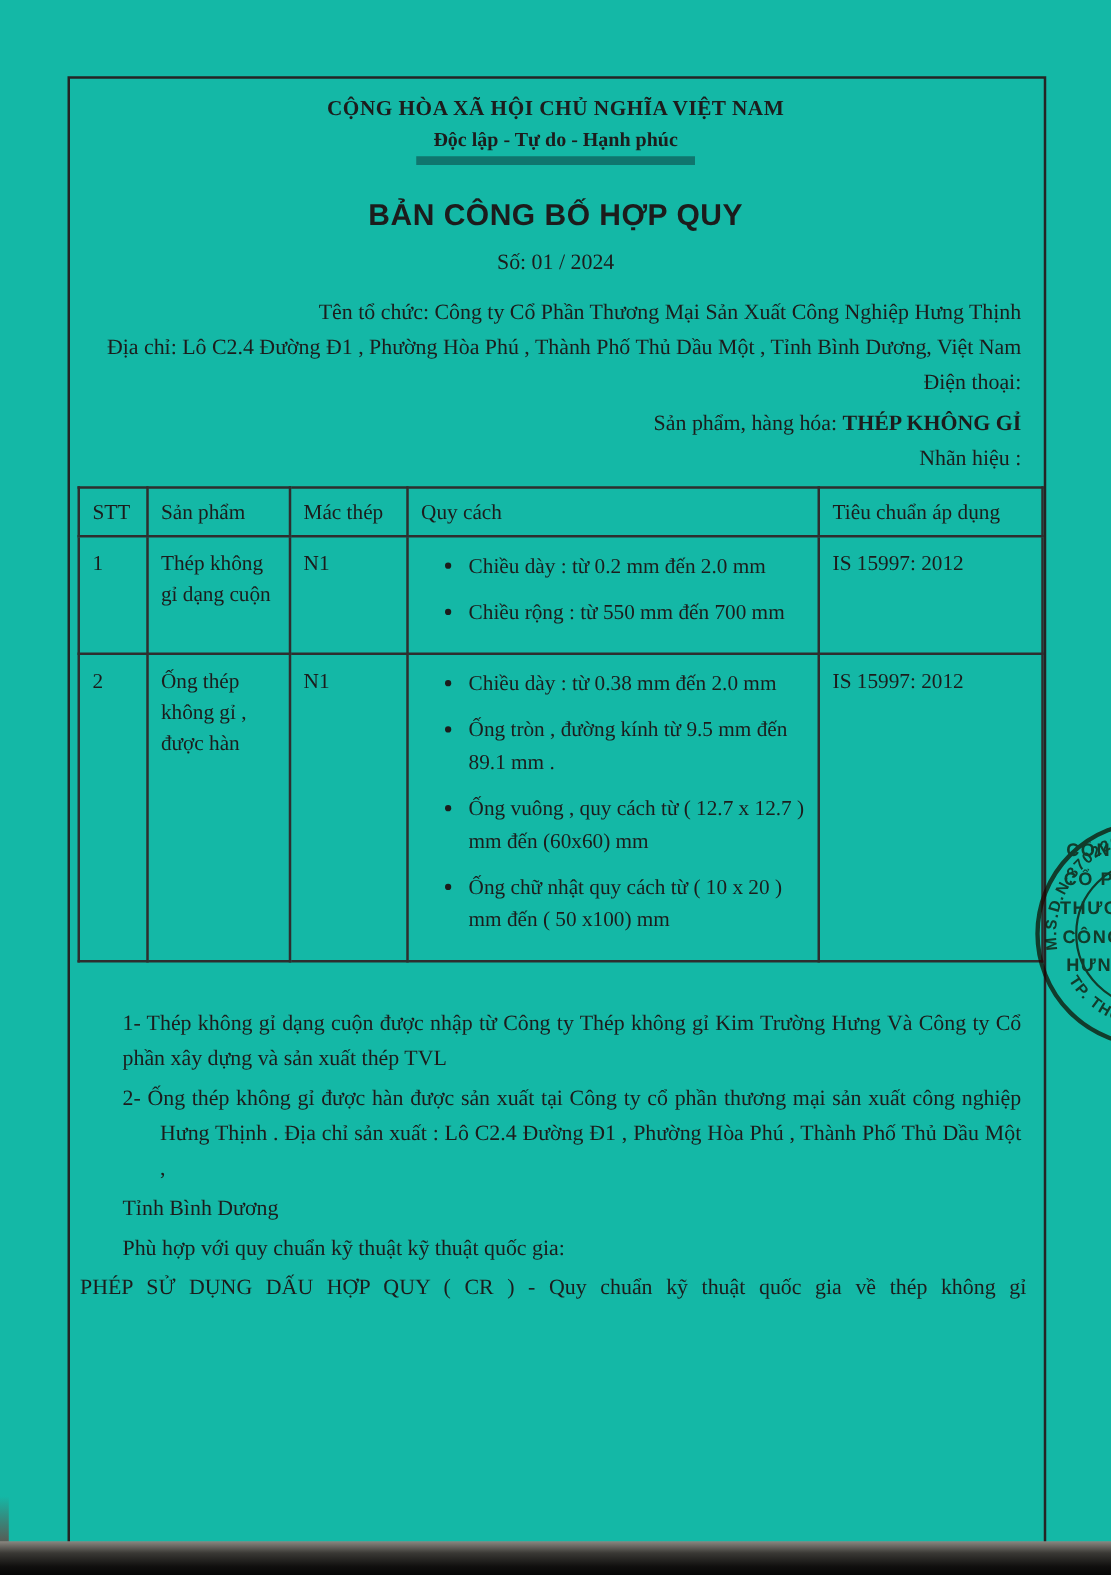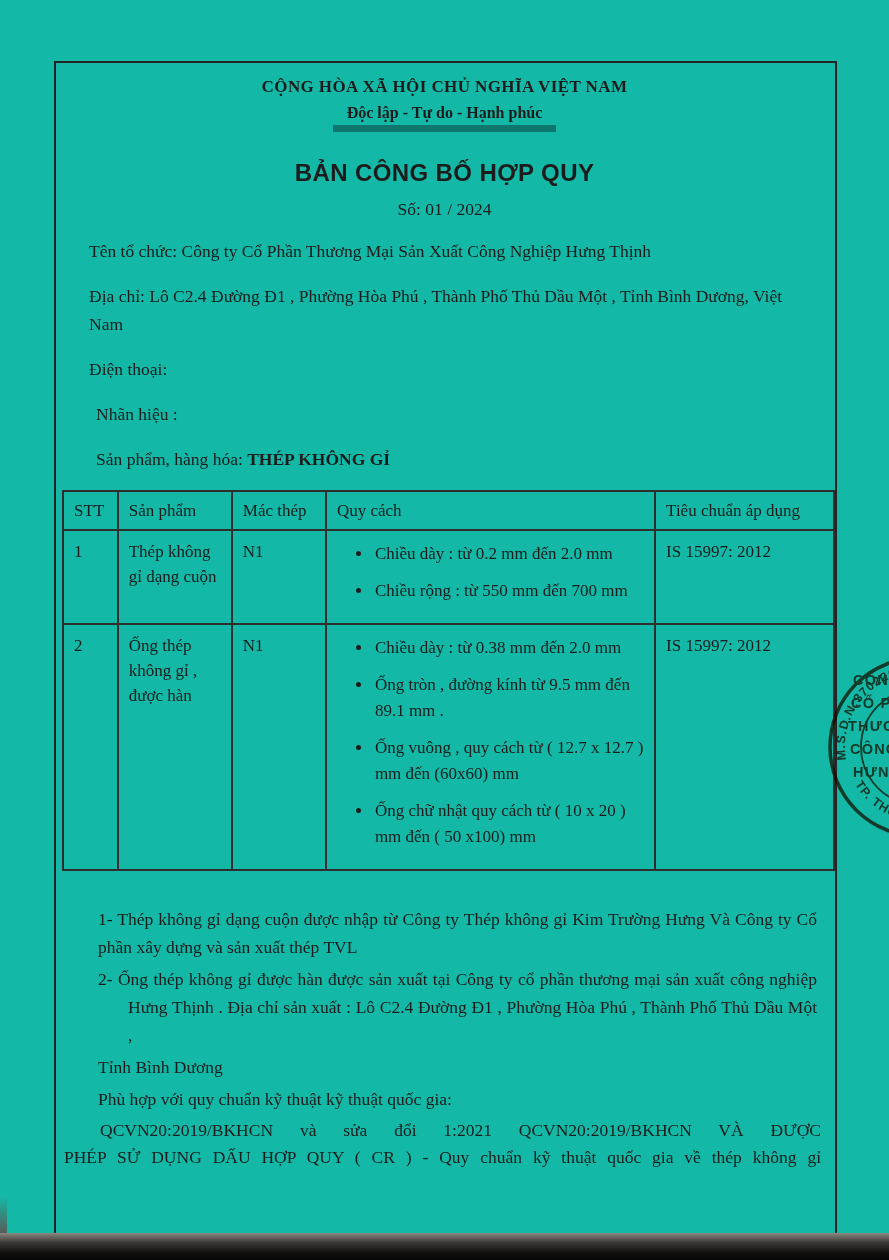--- a/index.html
+++ b/index.html
@@ -43,23 +43,24 @@
     letter-spacing:.4px;
     margin-top:27px;
   }
   .doc-number{
     text-align:center;
     font-size:17.5px;
     margin-top:12px;
   }
   .info{margin-top:15px;}
   .info p{
-    margin:17px;
+    margin:0;
     font-size:17.5px;
     line-height:28px;
+    text-align:right;
   }
   .info p.sp{padding-left:7px;}
   .info .bold{font-weight:bold;}
   .gap-top{margin-top:5px !important;}
 
   table.spec{
     border-collapse:collapse;
     width:calc(100% + 28px);
     margin-left:-10px;
     margin-top:9px;
@@ -174,22 +175,22 @@
       <span class="u">Độc lập - Tự do - Hạnh phúc</span>
     </div>
 
     <div class="doc-title">BẢN CÔNG BỐ HỢP QUY</div>
     <div class="doc-number">Số: 01 / 2024</div>
 
     <div class="info">
       <p>Tên tổ chức: Công ty Cổ Phần Thương Mại Sản Xuất Công Nghiệp Hưng Thịnh</p>
       <p>Địa chỉ: Lô C2.4 Đường Đ1 , Phường Hòa Phú , Thành Phố Thủ Dầu Một , Tỉnh Bình Dương, Việt Nam</p>
       <p>Điện thoại:</p>
+      <p class="sp gap-top"><span>Sản phẩm, hàng hóa: </span><span class="bold">THÉP KHÔNG GỈ</span></p>
       <p class="sp">Nhãn hiệu :</p>
-      <p class="sp gap-top"><span>Sản phẩm, hàng hóa: </span><span class="bold">THÉP KHÔNG GỈ</span></p>
     </div>
 
     <table class="spec">
       <colgroup>
         <col class="col-stt">
           <col class="col-sp">
           <col class="col-mac">
           <col class="col-qc">
           <col class="col-tc">
       </colgroup>
@@ -233,21 +234,20 @@
     </table>
 
     <div class="notes">
       <p>1- Thép không gỉ dạng cuộn được nhập từ Công ty Thép không gỉ Kim Trường Hưng Và Công ty Cổ phần xây dựng và sản xuất thép TVL</p>
       <p class="hang">2- Ống thép không gỉ được hàn được sản xuất tại Công ty cổ phần thương mại sản xuất công nghiệp Hưng Thịnh . Địa chỉ sản xuất : Lô C2.4 Đường Đ1 , Phường Hòa Phú , Thành Phố Thủ Dầu Một ,</p>
       <p>Tỉnh Bình Dương</p>
       <p>Phù hợp với quy chuẩn kỹ thuật kỹ thuật quốc gia:</p>
     </div>
 
     <div class="after-notes">
-      <div class="row1">QCVN20:2019/BKHCN và sửa đổi 1:2021 QCVN20:2019/BKHCN VÀ ĐƯỢC</div>
       <div class="row2">PHÉP SỬ DỤNG DẤU HỢP QUY ( CR ) - Quy chuẩn kỹ thuật quốc gia về thép không gỉ</div>
     </div>
 
   </div>
 
   <svg class="stamp" width="220" height="290" viewBox="0 0 220 290">
     <defs>
       <path id="arcLeft" d="M 64.1 147.9 A 74 74 0 0 1 124.2 62.1"></path>
       <path id="arcBottom" d="M 72.9 172 A 74 74 0 0 0 156.2 206.5"></path>
     </defs>

